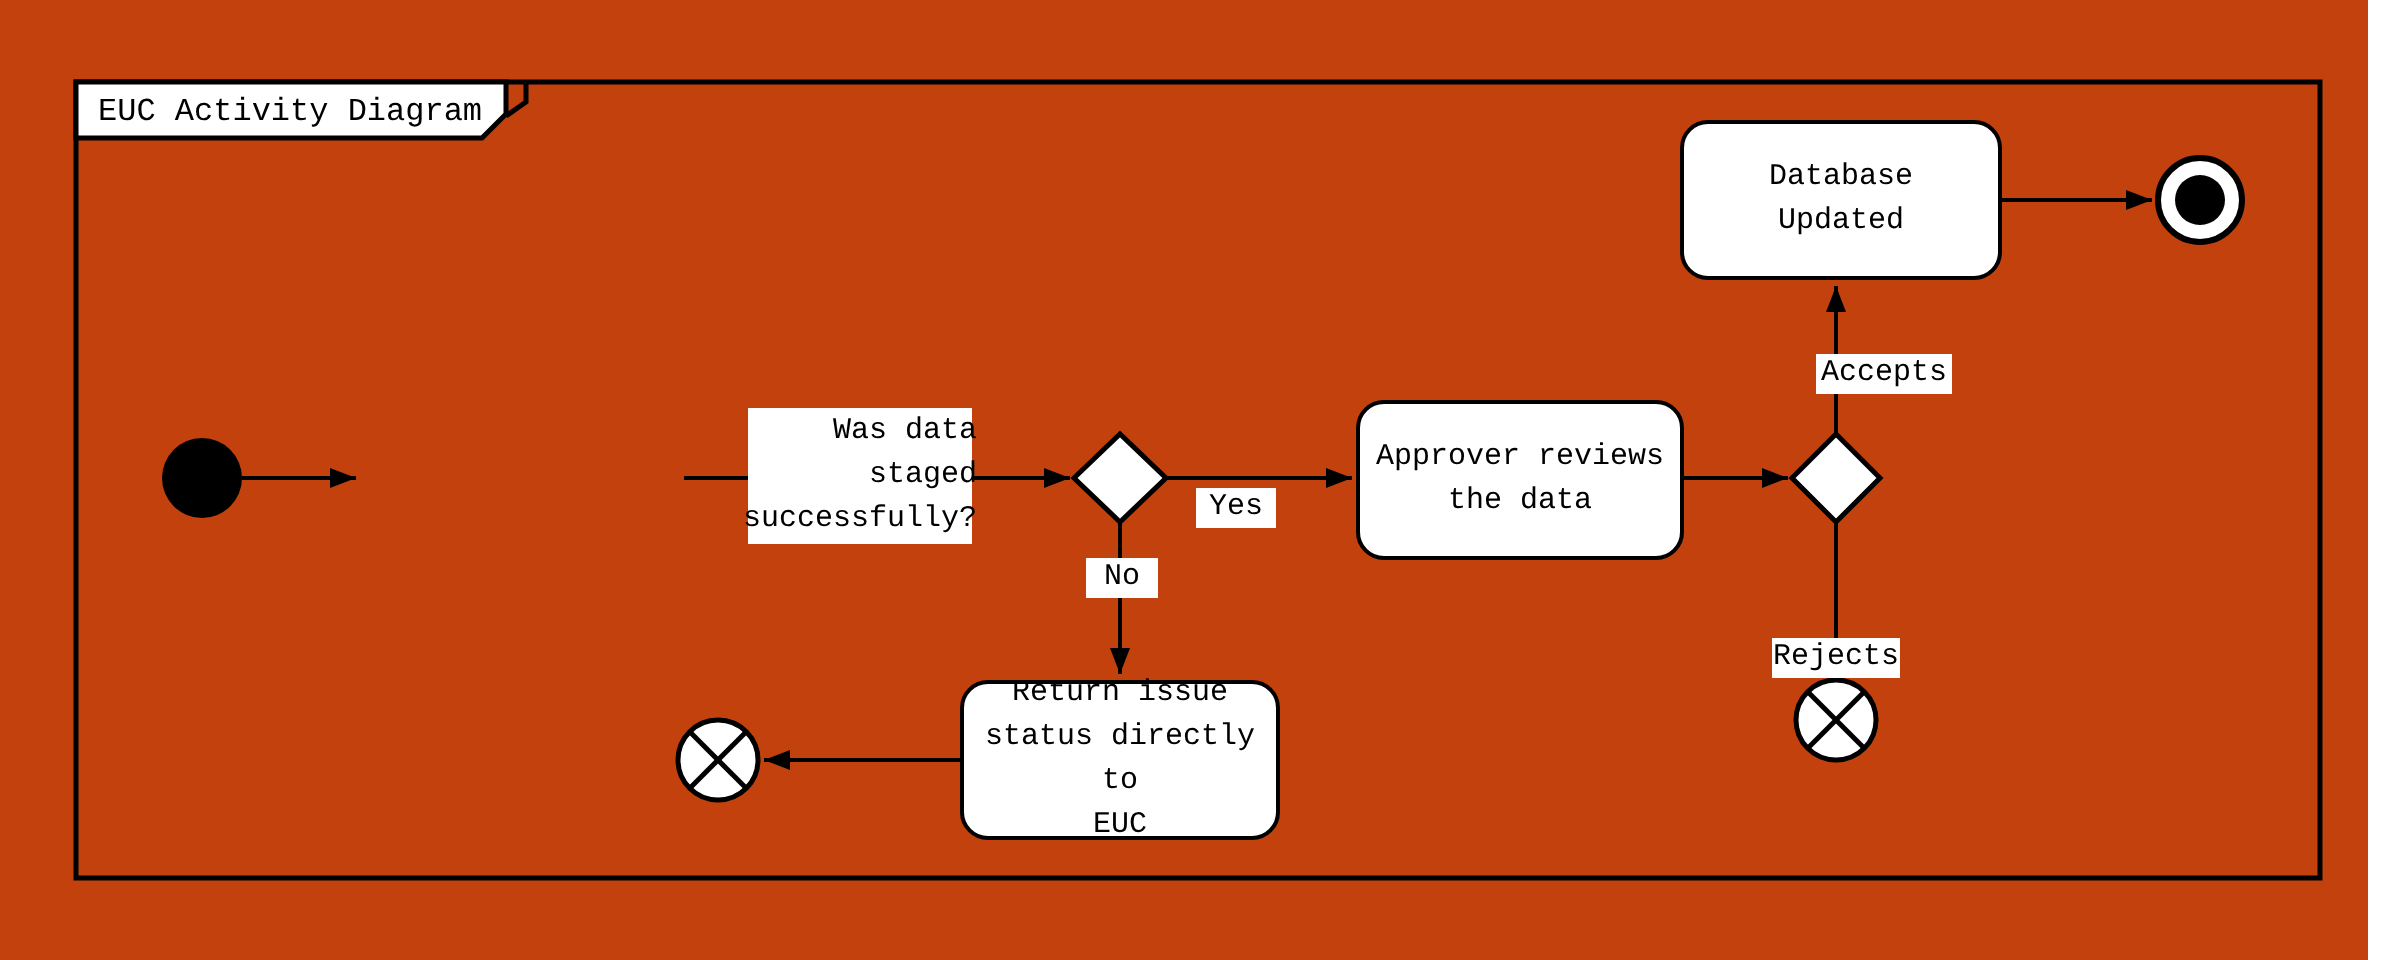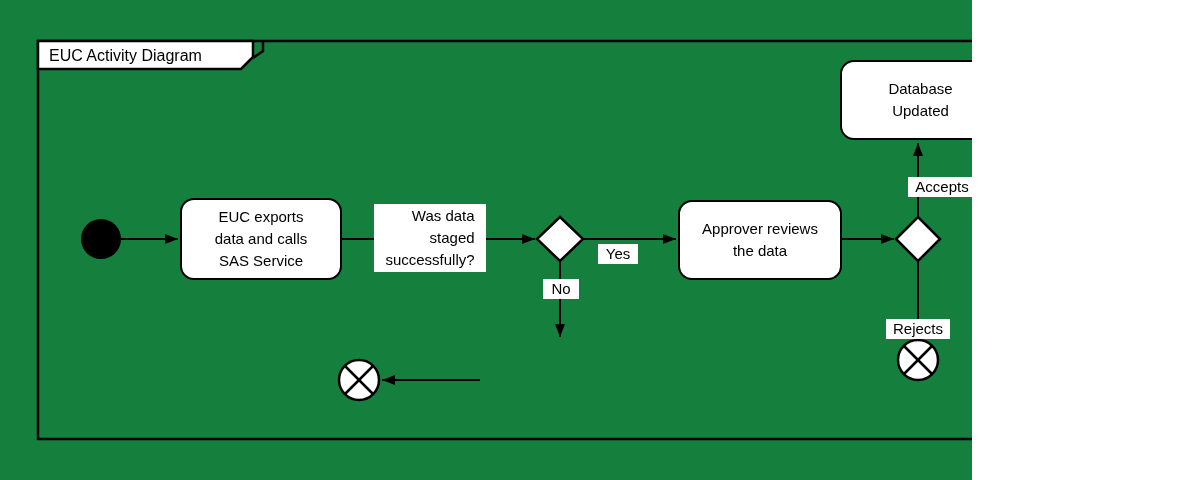--- a/index.html
+++ b/index.html
@@ -1,20 +1,20 @@
 <!DOCTYPE html>
 <html><head>
 <meta charset="utf-8">
 <style>
   html,body{margin:0;padding:0;background:#ffffff;}
   .stage{
     position:relative;
-    width:972px;height:480px;
-    background:#15803d;
-    font-family:Liberation Sans, sans-serif;
+    width:1184px;height:480px;
+    background:#c2410c;
+    font-family:Liberation Mono, monospace;
     color:#000;
     overflow:hidden;
   }
   .stage svg{position:absolute;left:0;top:0;}
   .node{
     position:absolute;
     background:#ffffff;
     border:2.5px solid #000;
     border-radius:14px;
     display:flex;align-items:center;justify-content:center;
@@ -85,36 +85,36 @@
     </g>
     <g>
       <circle cx="918" cy="360" r="20" fill="#ffffff" stroke="#000" stroke-width="2.5"></circle>
       <line x1="904" y1="346" x2="932" y2="374" stroke="#000" stroke-width="2.5"></line>
       <line x1="932" y1="346" x2="904" y2="374" stroke="#000" stroke-width="2.5"></line>
     </g>
   </svg>
 
   <div class="frame-title">EUC Activity Diagram</div>
 
-  <div class="node" style="left:180px;top:198px;width:162px;height:82px;">
-    <span>EUC exports
-data and calls
-SAS Service</span>
-  </div>
 
   <div class="node" style="left:840px;top:60px;width:161px;height:80px;">
     <span>Database
 Updated</span>
   </div>
 
   <div class="node" style="left:678px;top:200px;width:164px;height:80px;">
     <span>Approver reviews
 the data</span>
   </div>
 
+  <div class="node" style="left:480px;top:340px;width:160px;height:80px;">
+    <span>Return issue
+status directly to
+EUC</span>
+  </div>
 
   <div class="lbl" style="left:374px;top:204px;width:112px;height:68px;line-height:22px;text-align:right;">Was data
 staged
 successfully?</div>
 
   <div class="lbl" style="left:598px;top:244px;width:40px;height:20px;">Yes</div>
 
   <div class="lbl" style="left:543px;top:279px;width:36px;height:20px;">No</div>
 
   <div class="lbl" style="left:884px;top:177px;width:68px;height:20px;margin-left:24px;">Accepts</div>

